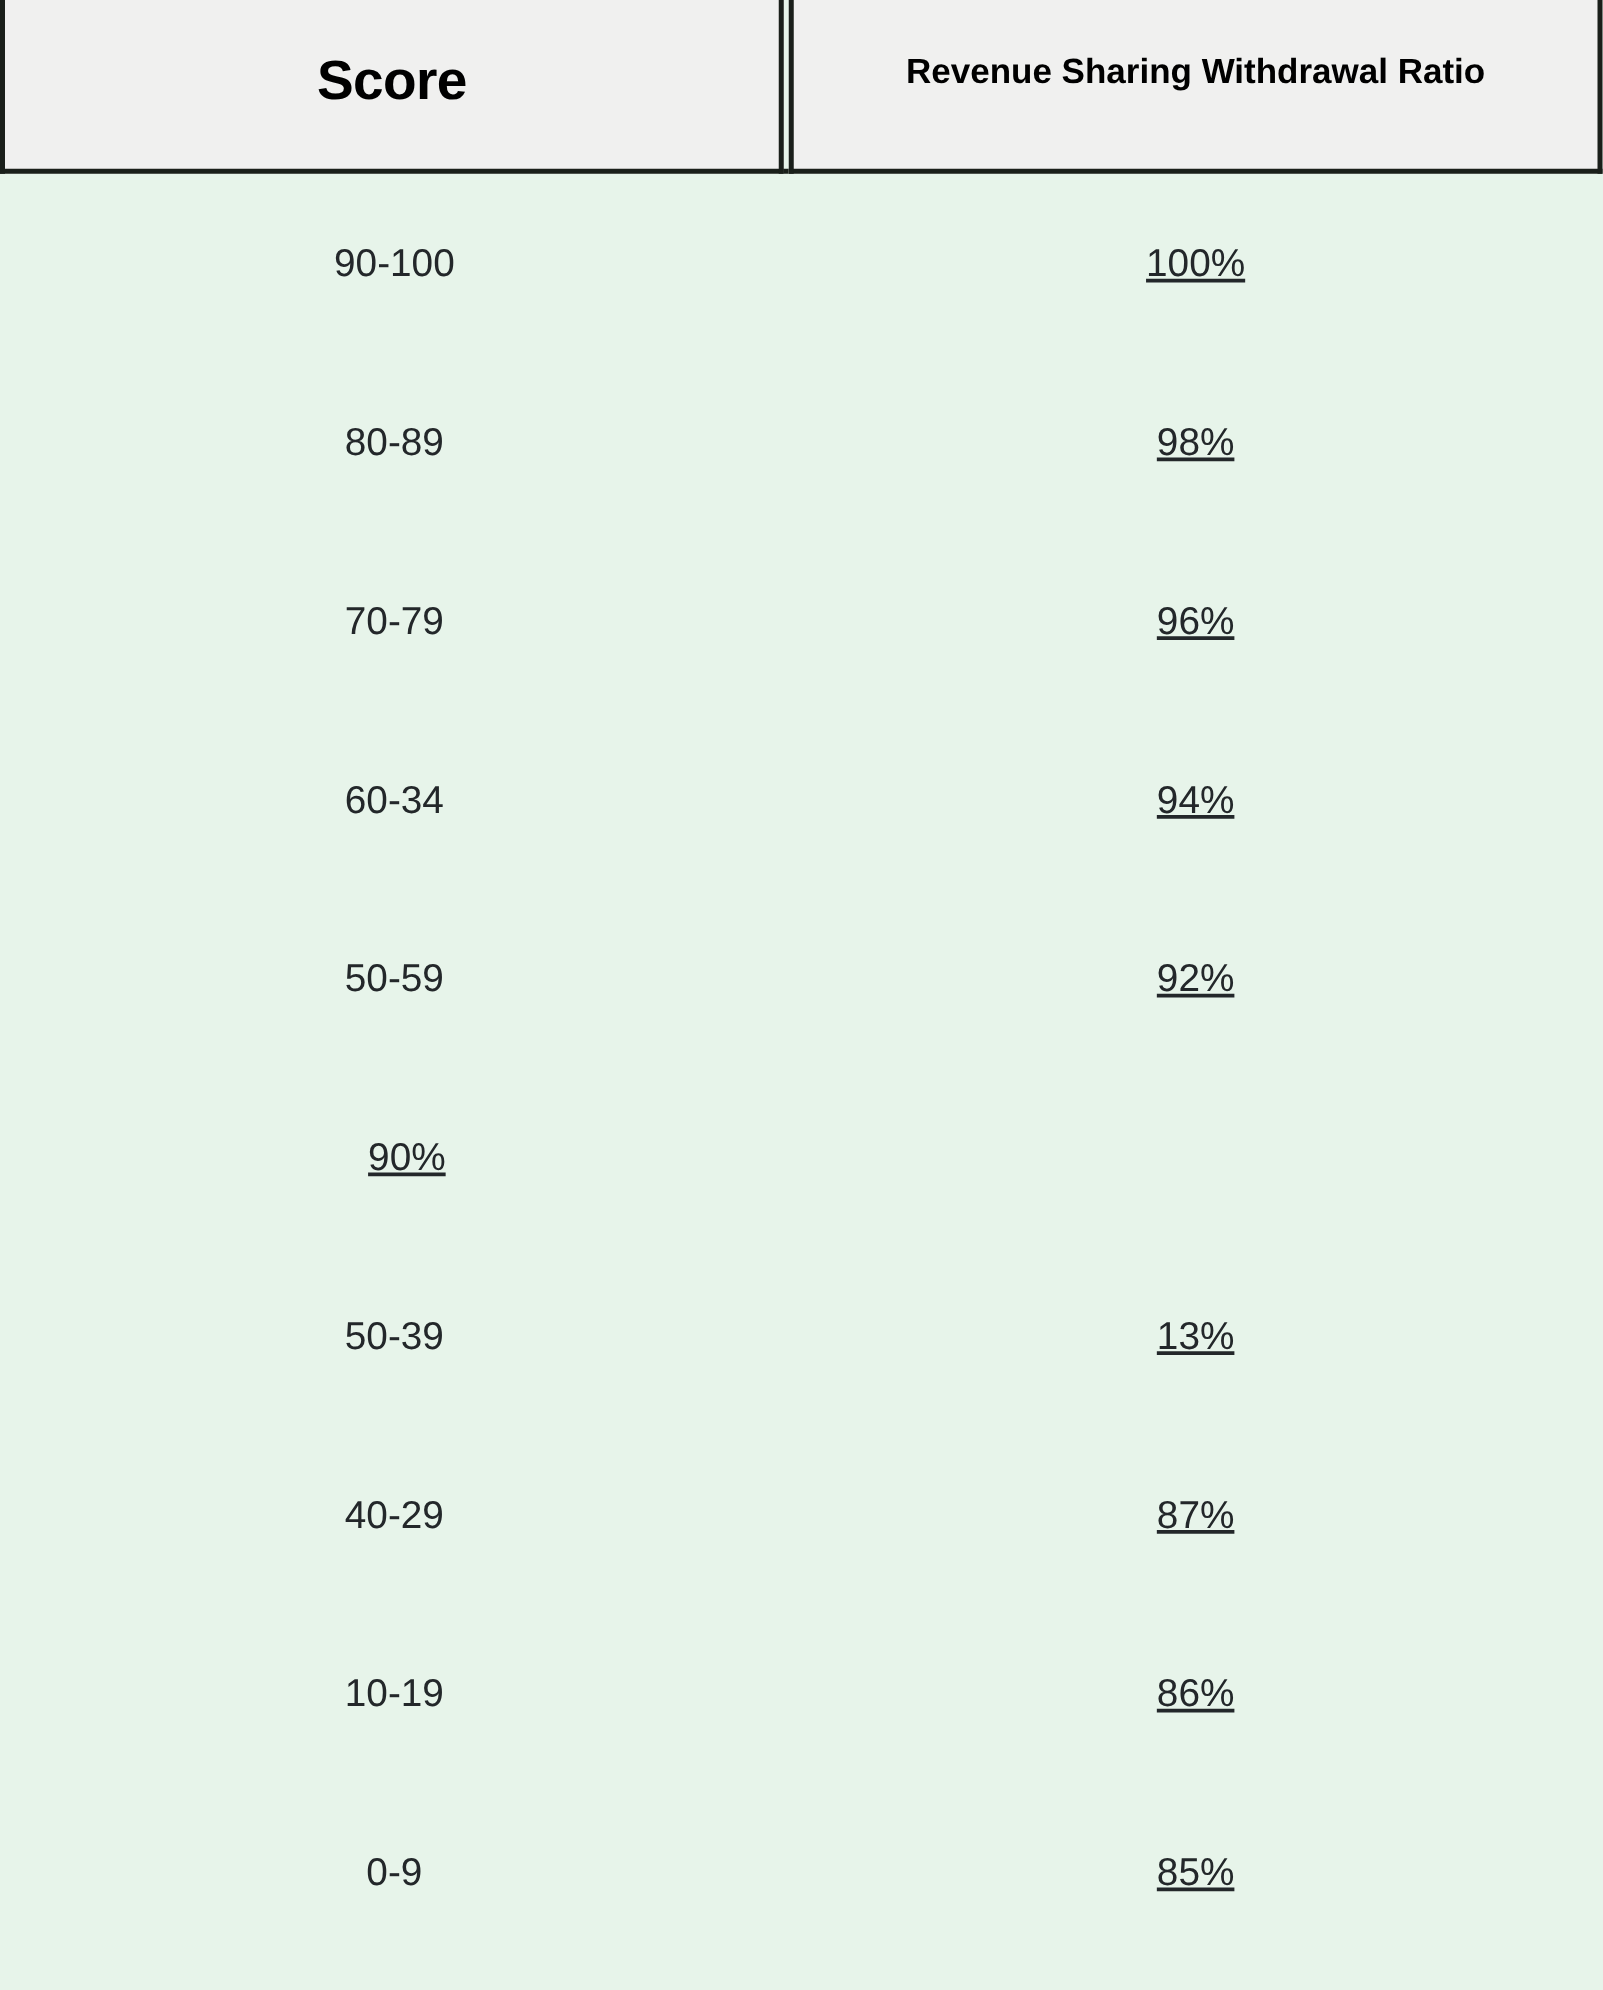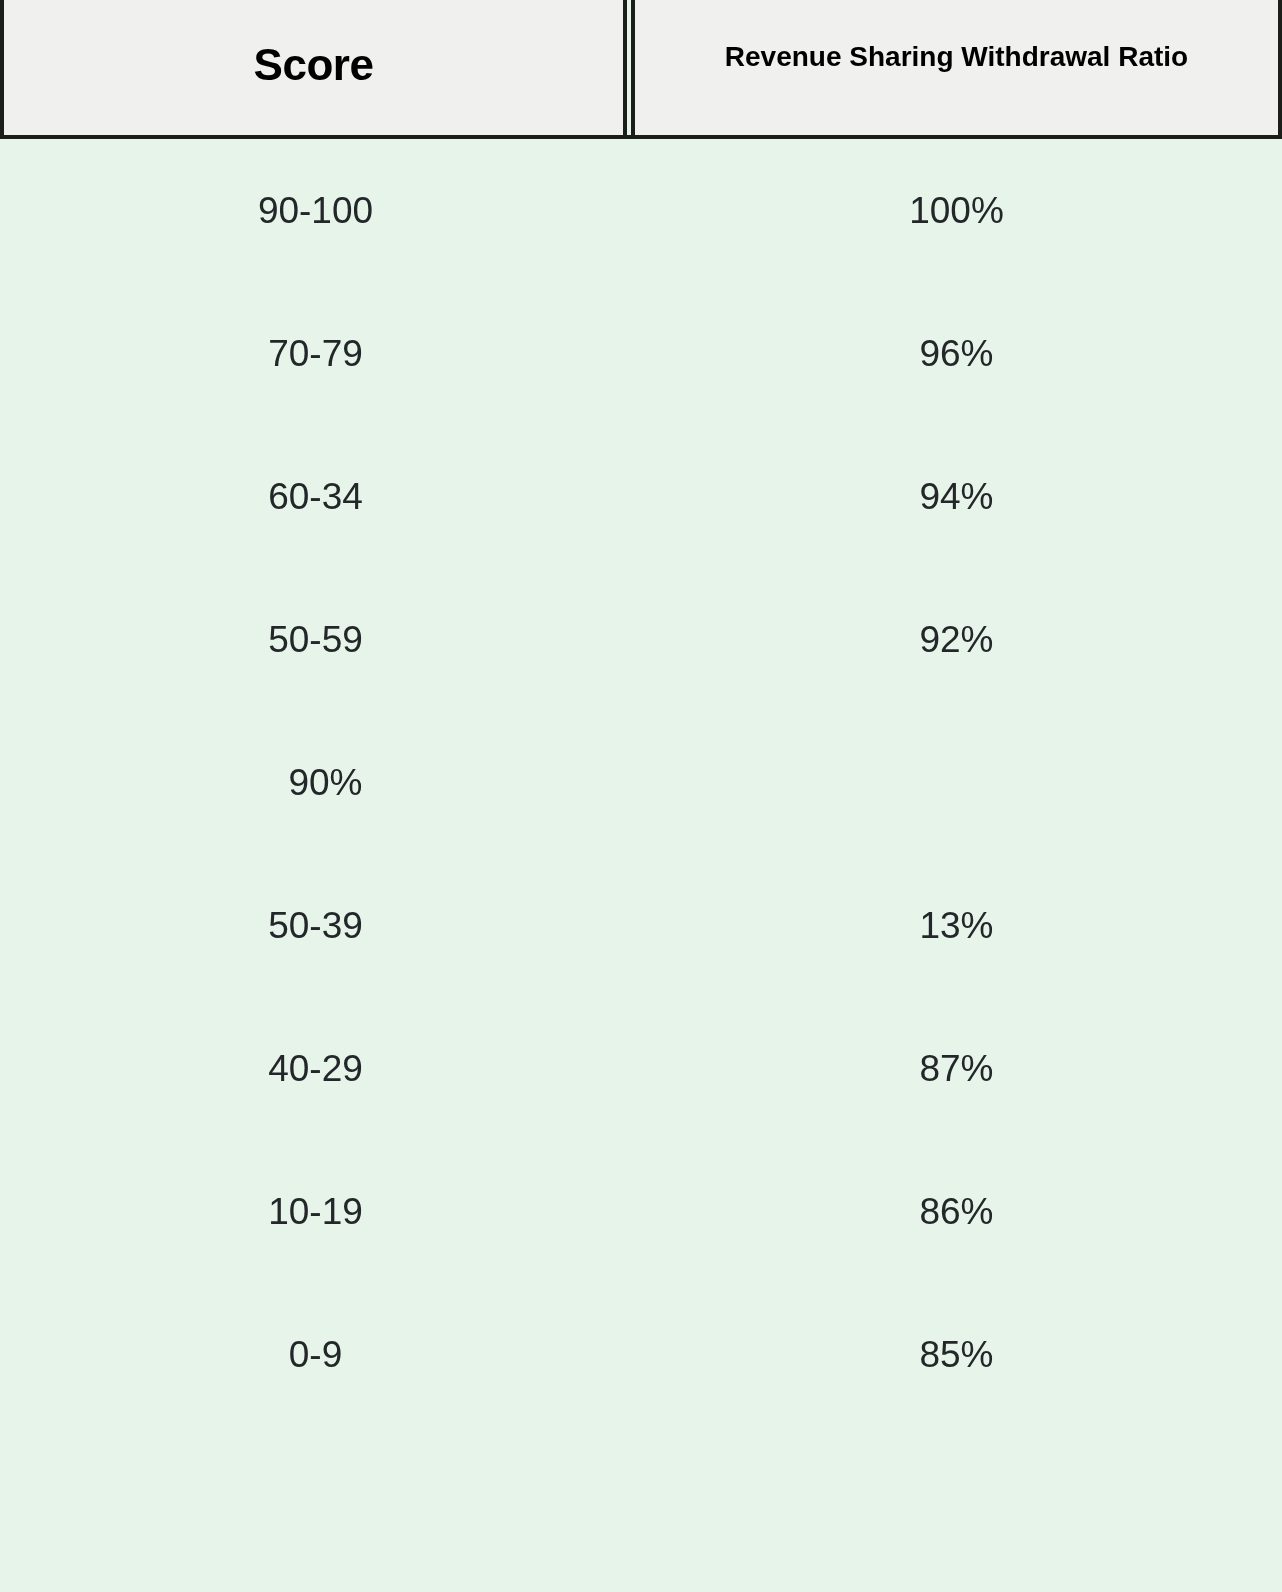--- a/index.html
+++ b/index.html
@@ -83,30 +83,31 @@
     background: #e7f4ea;
   }
 
   .td {
     box-sizing: border-box;
     display: flex;
     align-items: center;
     justify-content: center;
     text-align: center;
     color: #23272a;
-    font-size: 37px;
+    font-size: 31px;
     line-height: 1;
   }
 
   .td-score {
     width: 631px;
   }
 
   .td-ratio {
     width: 651px;
+    text-decoration: underline;
   }
 </style>
 </head>
 <body>
 
 <div class="table-wrap">
 
   <div class="thead">
     <div class="th th-score">
       <span>Score</span>
@@ -121,20 +122,28 @@
 
     <div class="trow">
       <div class="td td-score">
         <span>90-100</span>
       </div>
       <div class="td td-ratio">
         <span>100%</span>
       </div>
     </div>
 
+    <div class="trow">
+      <div class="td td-score">
+        <span>80-89</span>
+      </div>
+      <div class="td td-ratio">
+        <span>98%</span>
+      </div>
+    </div>
 
     <div class="trow">
       <div class="td td-score">
         <span>70-79</span>
       </div>
       <div class="td td-ratio">
         <span>96%</span>
       </div>
     </div>
 

